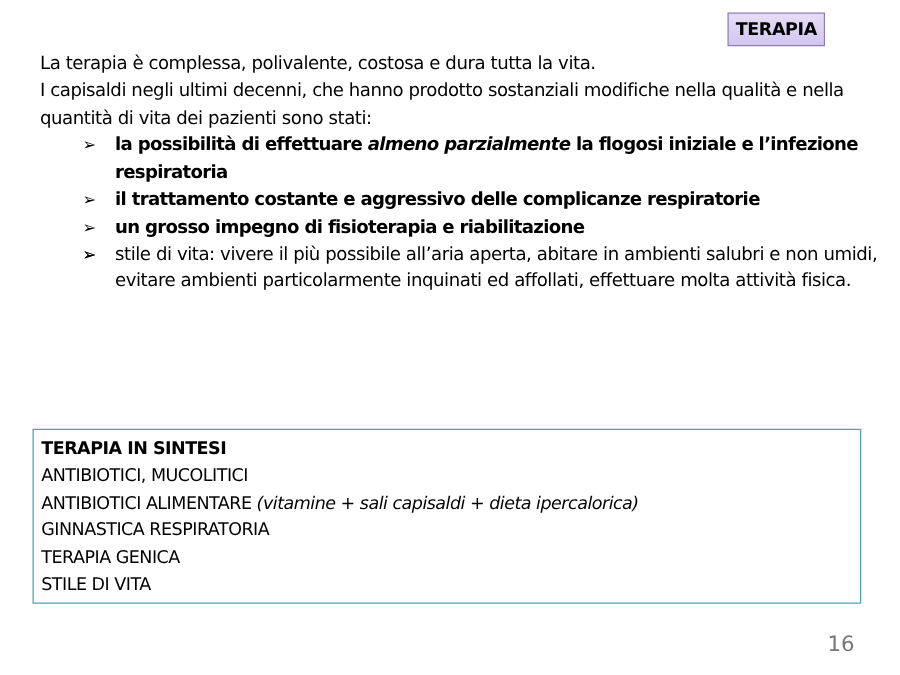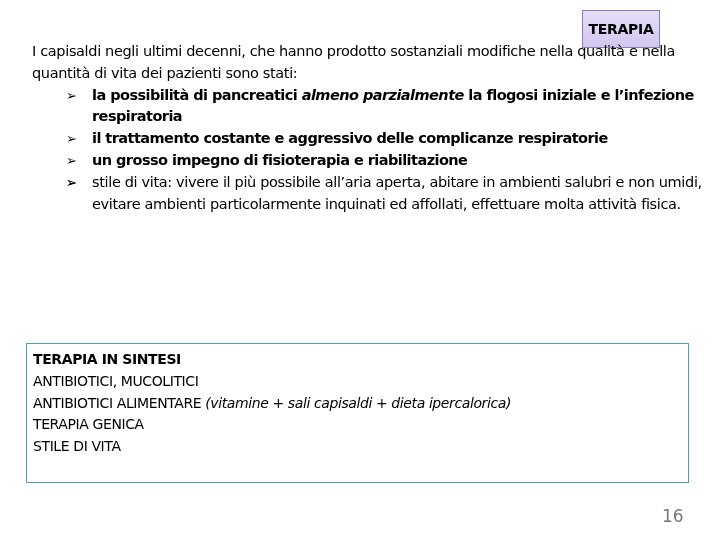--- a/index.html
+++ b/index.html
@@ -13,21 +13,21 @@
       position: relative;
       overflow: hidden;
       font-family: "DejaVu Sans", "Liberation Sans", sans-serif;
       color: #000;
     }
     .title-box {
       position: absolute;
       left: 582px;
       top: 10px;
       width: 78px;
-      height: 38px;
+      height: 27px;
       border: 1px solid #8c7bb4;
       background: linear-gradient(#e6def7, #d2c6ef);
       box-sizing: border-box;
       display: flex;
       align-items: center;
       justify-content: center;
       font-weight: bold;
       font-size: 14px;
       letter-spacing: -0.3px;
     }
@@ -98,26 +98,27 @@
     }
   </style>
 </head>
 <body>
 
 <div class="title-box">
   <span>TERAPIA</span>
 </div>
 
 <div class="body-text">
+  <p>La terapia è complessa, polivalente, costosa e dura tutta la vita.</p>
   <p>I capisaldi negli ultimi decenni, che hanno prodotto sostanziali modifiche nella qualità e nella quantità di vita dei pazienti sono stati:</p>
 
   <ul class="bullets">
     <li class="bold">
       <span class="arrow">➢</span>
-      <span>la possibilità di pancreatici </span><span class="normal-em">almeno parzialmente</span><span> la flogosi iniziale e l’infezione respiratoria</span>
+      <span>la possibilità di effettuare </span><span class="normal-em">almeno parzialmente</span><span> la flogosi iniziale e l’infezione respiratoria</span>
     </li>
     <li class="bold">
       <span class="arrow">➢</span>
       <span>il trattamento costante e aggressivo delle complicanze respiratorie</span>
     </li>
     <li class="bold">
       <span class="arrow">➢</span>
       <span>un grosso impegno di fisioterapia e riabilitazione</span>
     </li>
     <li class="bold">
@@ -127,17 +128,18 @@
       <span class="arrow">➢</span>
       <span>stile di vita: vivere il più possibile all’aria aperta, abitare in ambienti salubri e non umidi, evitare ambienti particolarmente inquinati ed affollati, effettuare molta attività fisica.</span>
     </li>
   </ul>
 </div>
 
 <div class="summary-box">
   <span class="line heading">TERAPIA IN SINTESI</span>
   <span class="line">ANTIBIOTICI, MUCOLITICI</span>
   <span class="line"><span>ANTIBIOTICI ALIMENTARE </span><em>(vitamine + sali capisaldi + dieta ipercalorica)</em></span>
+  <span class="line">GINNASTICA RESPIRATORIA</span>
   <span class="line">TERAPIA GENICA</span>
   <span class="line">STILE DI VITA</span>
 </div>
 
 <div class="page-num">16</div>
 
 </body></html>

